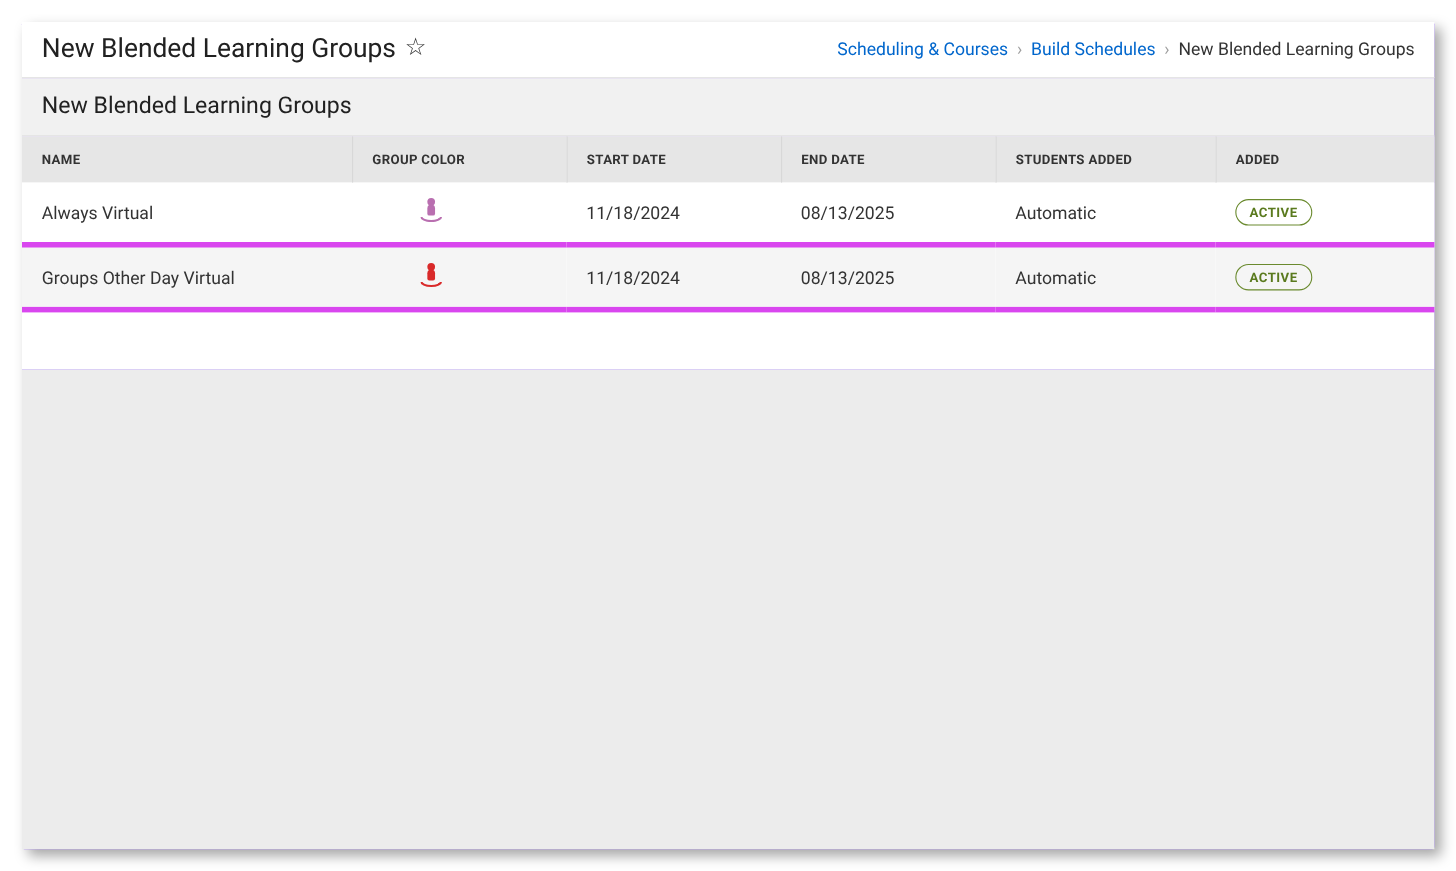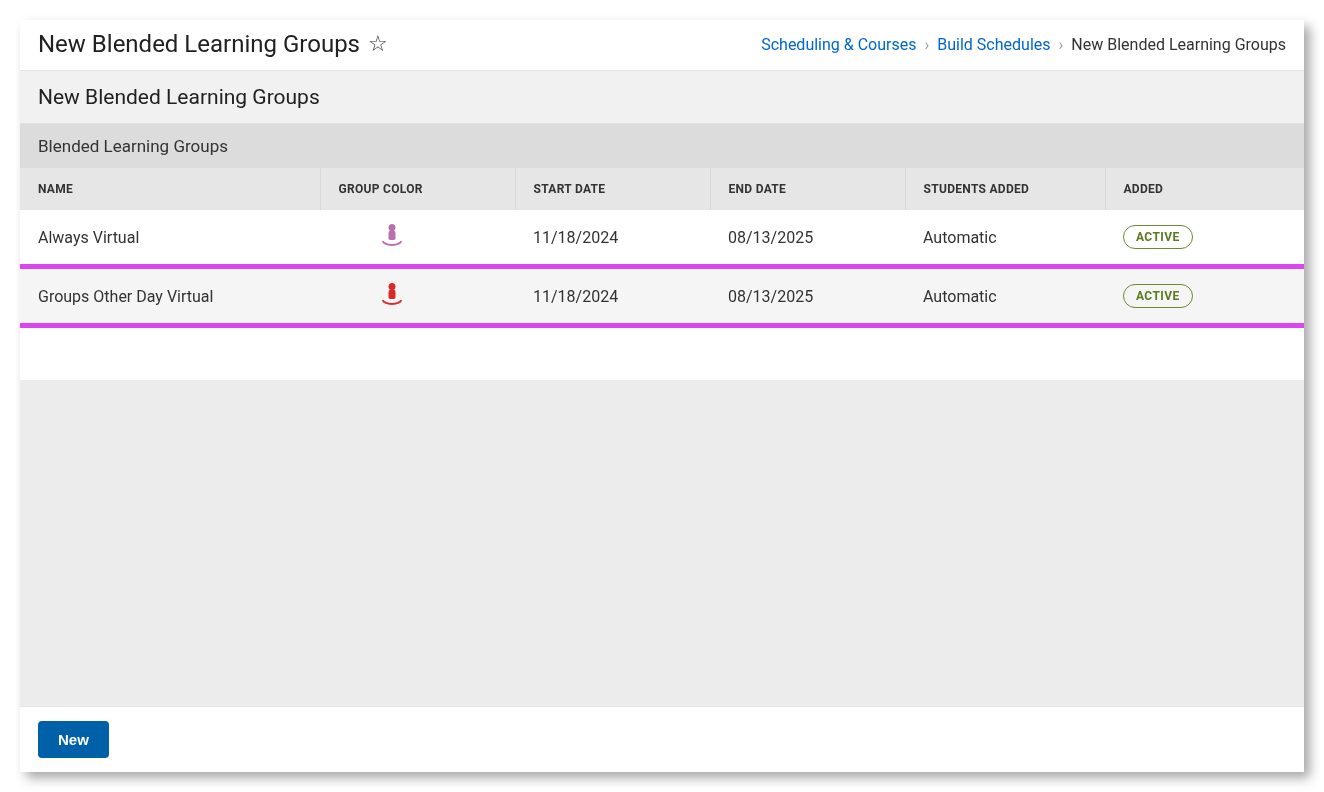--- a/index.html
+++ b/index.html
@@ -201,21 +201,20 @@
       <a class="breadcrumb-link">Scheduling &amp; Courses</a>
       <span class="breadcrumb-sep">›</span>
       <a class="breadcrumb-link">Build Schedules</a>
       <span class="breadcrumb-sep">›</span>
       <span class="breadcrumb-current">New Blended Learning Groups</span>
     </nav>
   </div>
 
   <div class="subheader">New Blended Learning Groups</div>
 
-  <div class="section-header">Blended Learning Groups</div>
 
   <div class="list-area">
     <table class="table">
       <thead>
         <tr>
           <th class="col-name">NAME</th>
           <th class="col-color">GROUP COLOR</th>
           <th class="col-start">START DATE</th>
           <th class="col-end">END DATE</th>
           <th class="col-students">STUDENTS ADDED</th>
@@ -238,17 +237,14 @@
             <td class="col-end">08/13/2025</td>
             <td class="col-students">Automatic</td>
             <td class="col-status"><span class="status-badge">ACTIVE</span></td>
           </tr>
         </tbody>
     </table>
   </div>
 
   <div class="content-fill"></div>
 
-  <div class="footer-bar">
-    <button class="new-button">New</button>
-  </div>
 
 </div>
 
 </body></html>

